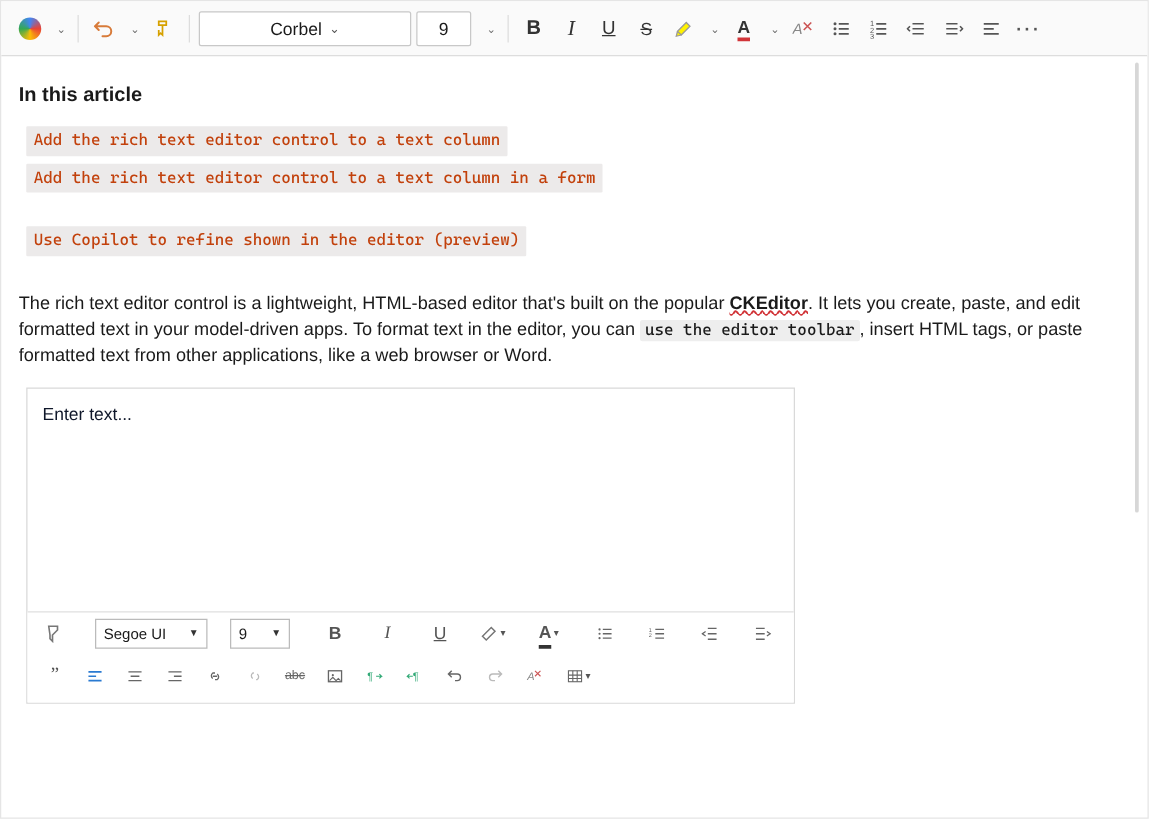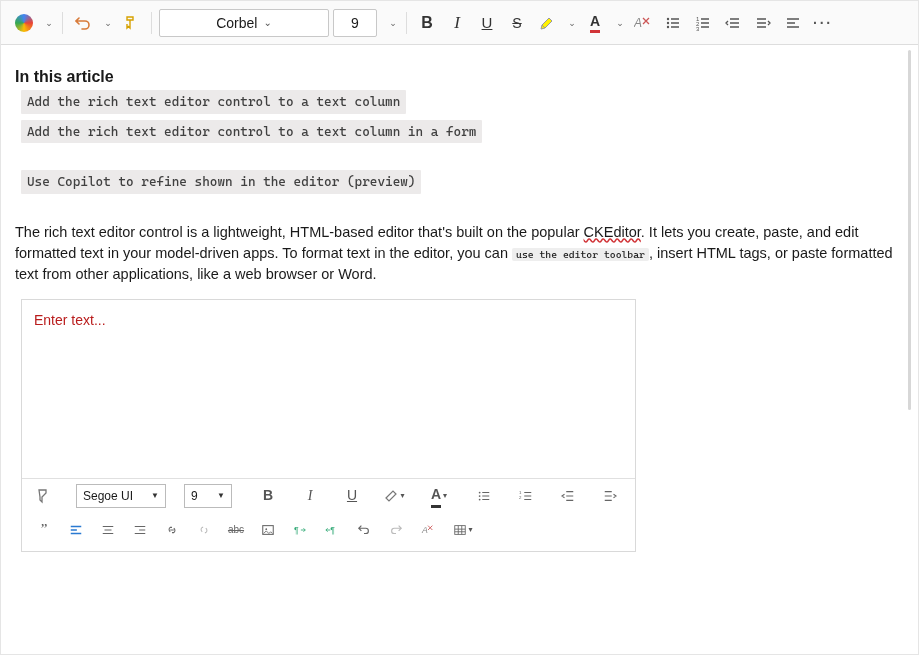--- a/index.html
+++ b/index.html
@@ -66,55 +66,56 @@
   .content {
     padding: 16px 14px;
     overflow-y: auto;
     height: calc(100% - 44px);
     line-height: 1.5;
   }
   .scroll-edge { position: absolute; right: 8px; top: 50px; width: 3px; background: #d7d7d7; height: 360px; border-radius: 2px; }
   h3.section-title {
     font-size: 16px;
     font-weight: 700;
-    margin: 4px 0 1px 0;
+    margin: 4px 0 12px 0;
   }
   .toc-list { margin: 0 0 22px 6px; padding: 0; }
   .toc-list li {
     list-style: none;
     font-family: ui-monospace, "Cascadia Mono", "Consolas", monospace;
     font-size: 13px;
     background: #eceaea;
     padding: 2px 6px;
     margin-bottom: 6px;
     display: inline-block;
     border-radius: 1px;
-    color: #404040;
+    color: #c2410c;
   }
   p.body { margin: 10px 0 14px 0; font-size: 14.5px; color: #1a1a1a; line-height: 1.45; }
   .squiggle {
     text-decoration: underline wavy #d13438;
     text-decoration-skip-ink: none;
+    font-weight: bold;
   }
   .code-inline {
     font-family: ui-monospace, "Cascadia Mono","Consolas", monospace;
     background: #eee;
     padding: 1px 4px;
     border-radius: 2px;
-    font-size: 10px;
+    font-size: 13px;
   }
   .inner-editor {
     margin: 10px 0 0 6px;
     width: 615px;
     border: 1px solid #d9d9d9;
   }
   .inner-body {
     height: 178px;
     padding: 10px 12px;
-    color: #b91c1c;
+    color: #0f172a;
     font-size: 14px;
   }
   .inner-toolbar {
     border-top: 1px solid #e0e0e0;
     display: flex;
     flex-wrap: wrap;
     padding: 4px 8px;
     align-items: center;
     gap: 14px;
     background: #fff;

